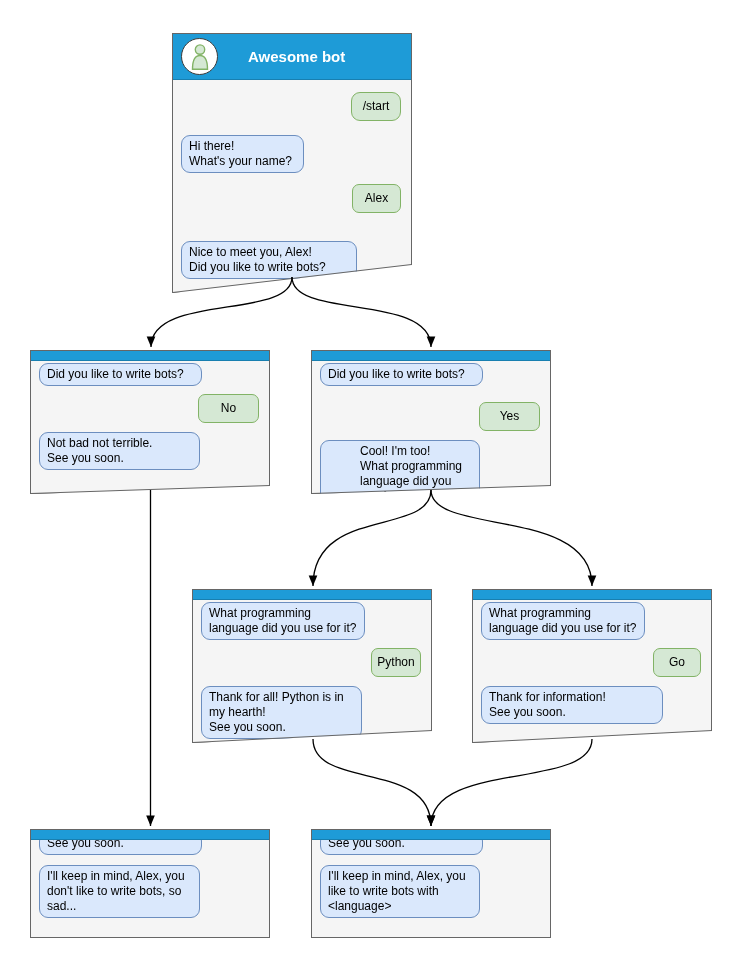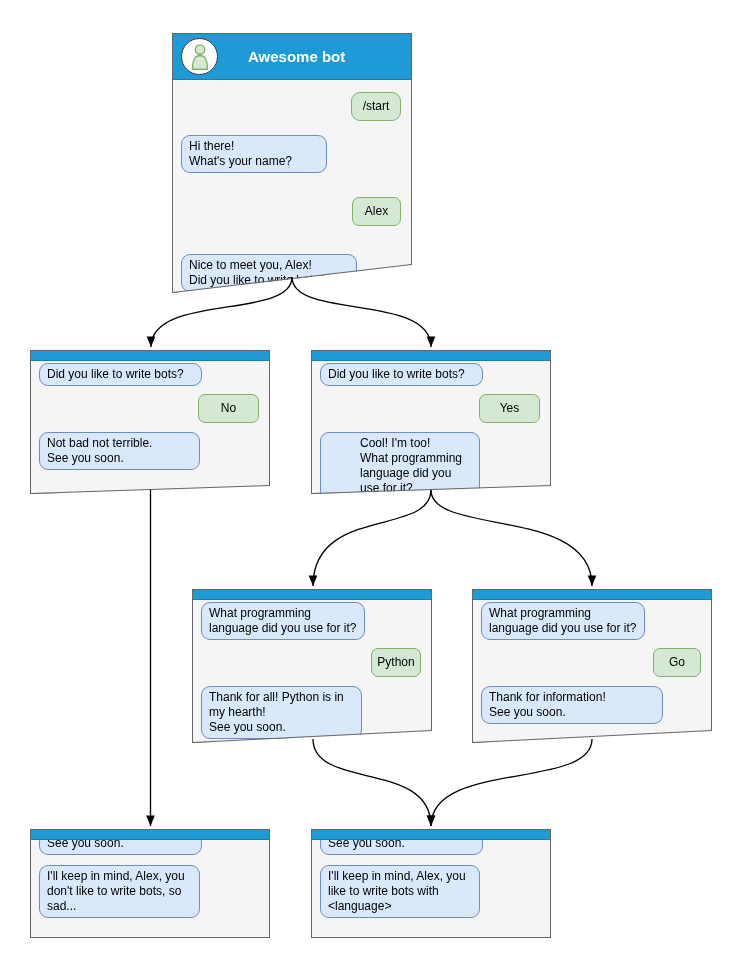--- a/index.html
+++ b/index.html
@@ -76,43 +76,43 @@
     <div class="avatar">
       <svg width="22" height="26" viewBox="0 0 22 26">
         <path d="M3.5,25.3 C3.5,15 6,11.5 11,11.5 C16,11.5 18.5,15 18.5,25.3 Z" fill="#d5e8d4" stroke="#82b366" stroke-width="1.4"></path>
         <circle cx="11" cy="5.6" r="4.7" fill="#d5e8d4" stroke="#82b366" stroke-width="1.4"></circle>
       </svg>
     </div>
     <div class="bot-title">Awesome bot</div>
   </div>
   <div class="body">
     <div class="msg user" style="margin-top:12px;width:50px;border-radius:9px;">/start</div>
-    <div class="msg bot" style="margin-top:14px;width:146px;">Hi there!
+    <div class="msg bot" style="margin-top:14px;width:123px;">Hi there!
 What's your name?</div>
-    <div class="msg user" style="margin-top:24px;width:49px;">Alex</div>
+    <div class="msg user" style="margin-top:11px;width:49px;">Alex</div>
     <div class="msg bot" style="margin-top:28px;width:176px;">Nice to meet you, Alex!
 Did you like to write bots?</div>
   </div>
 </div>
 
 <div class="window" style="left:30px;top:350px;width:240px;height:144px;--slant:8px;">
   <div class="titlebar-thin"></div>
   <div class="body">
     <div class="msg bot" style="margin-top:2px;width:163px;">Did you like to write bots?</div>
     <div class="msg user" style="margin-top:8px;width:61px;">No</div>
     <div class="msg bot" style="margin-top:9px;width:161px;">Not bad not terrible.
 See you soon.</div>
   </div>
 </div>
 
 <div class="window" style="left:311px;top:350px;width:240px;height:144px;--slant:8px;">
   <div class="titlebar-thin"></div>
   <div class="body">
     <div class="msg bot" style="margin-top:2px;width:163px;">Did you like to write bots?</div>
-    <div class="msg user" style="margin-top:8px;width:61px;">Yes</div>
+    <div class="msg user" style="margin-top:16px;width:61px;">Yes</div>
     <div class="msg bot" style="margin-top:9px;width:160px;padding-left:39px;">Cool! I'm too!
 What programming
 language did you use for it?</div>
   </div>
 </div>
 
 <div class="window" style="left:192px;top:589px;width:240px;height:154px;--slant:12px;">
   <div class="titlebar-thin"></div>
   <div class="body">
     <div class="msg bot" style="margin-top:2px;width:164px;">What programming

